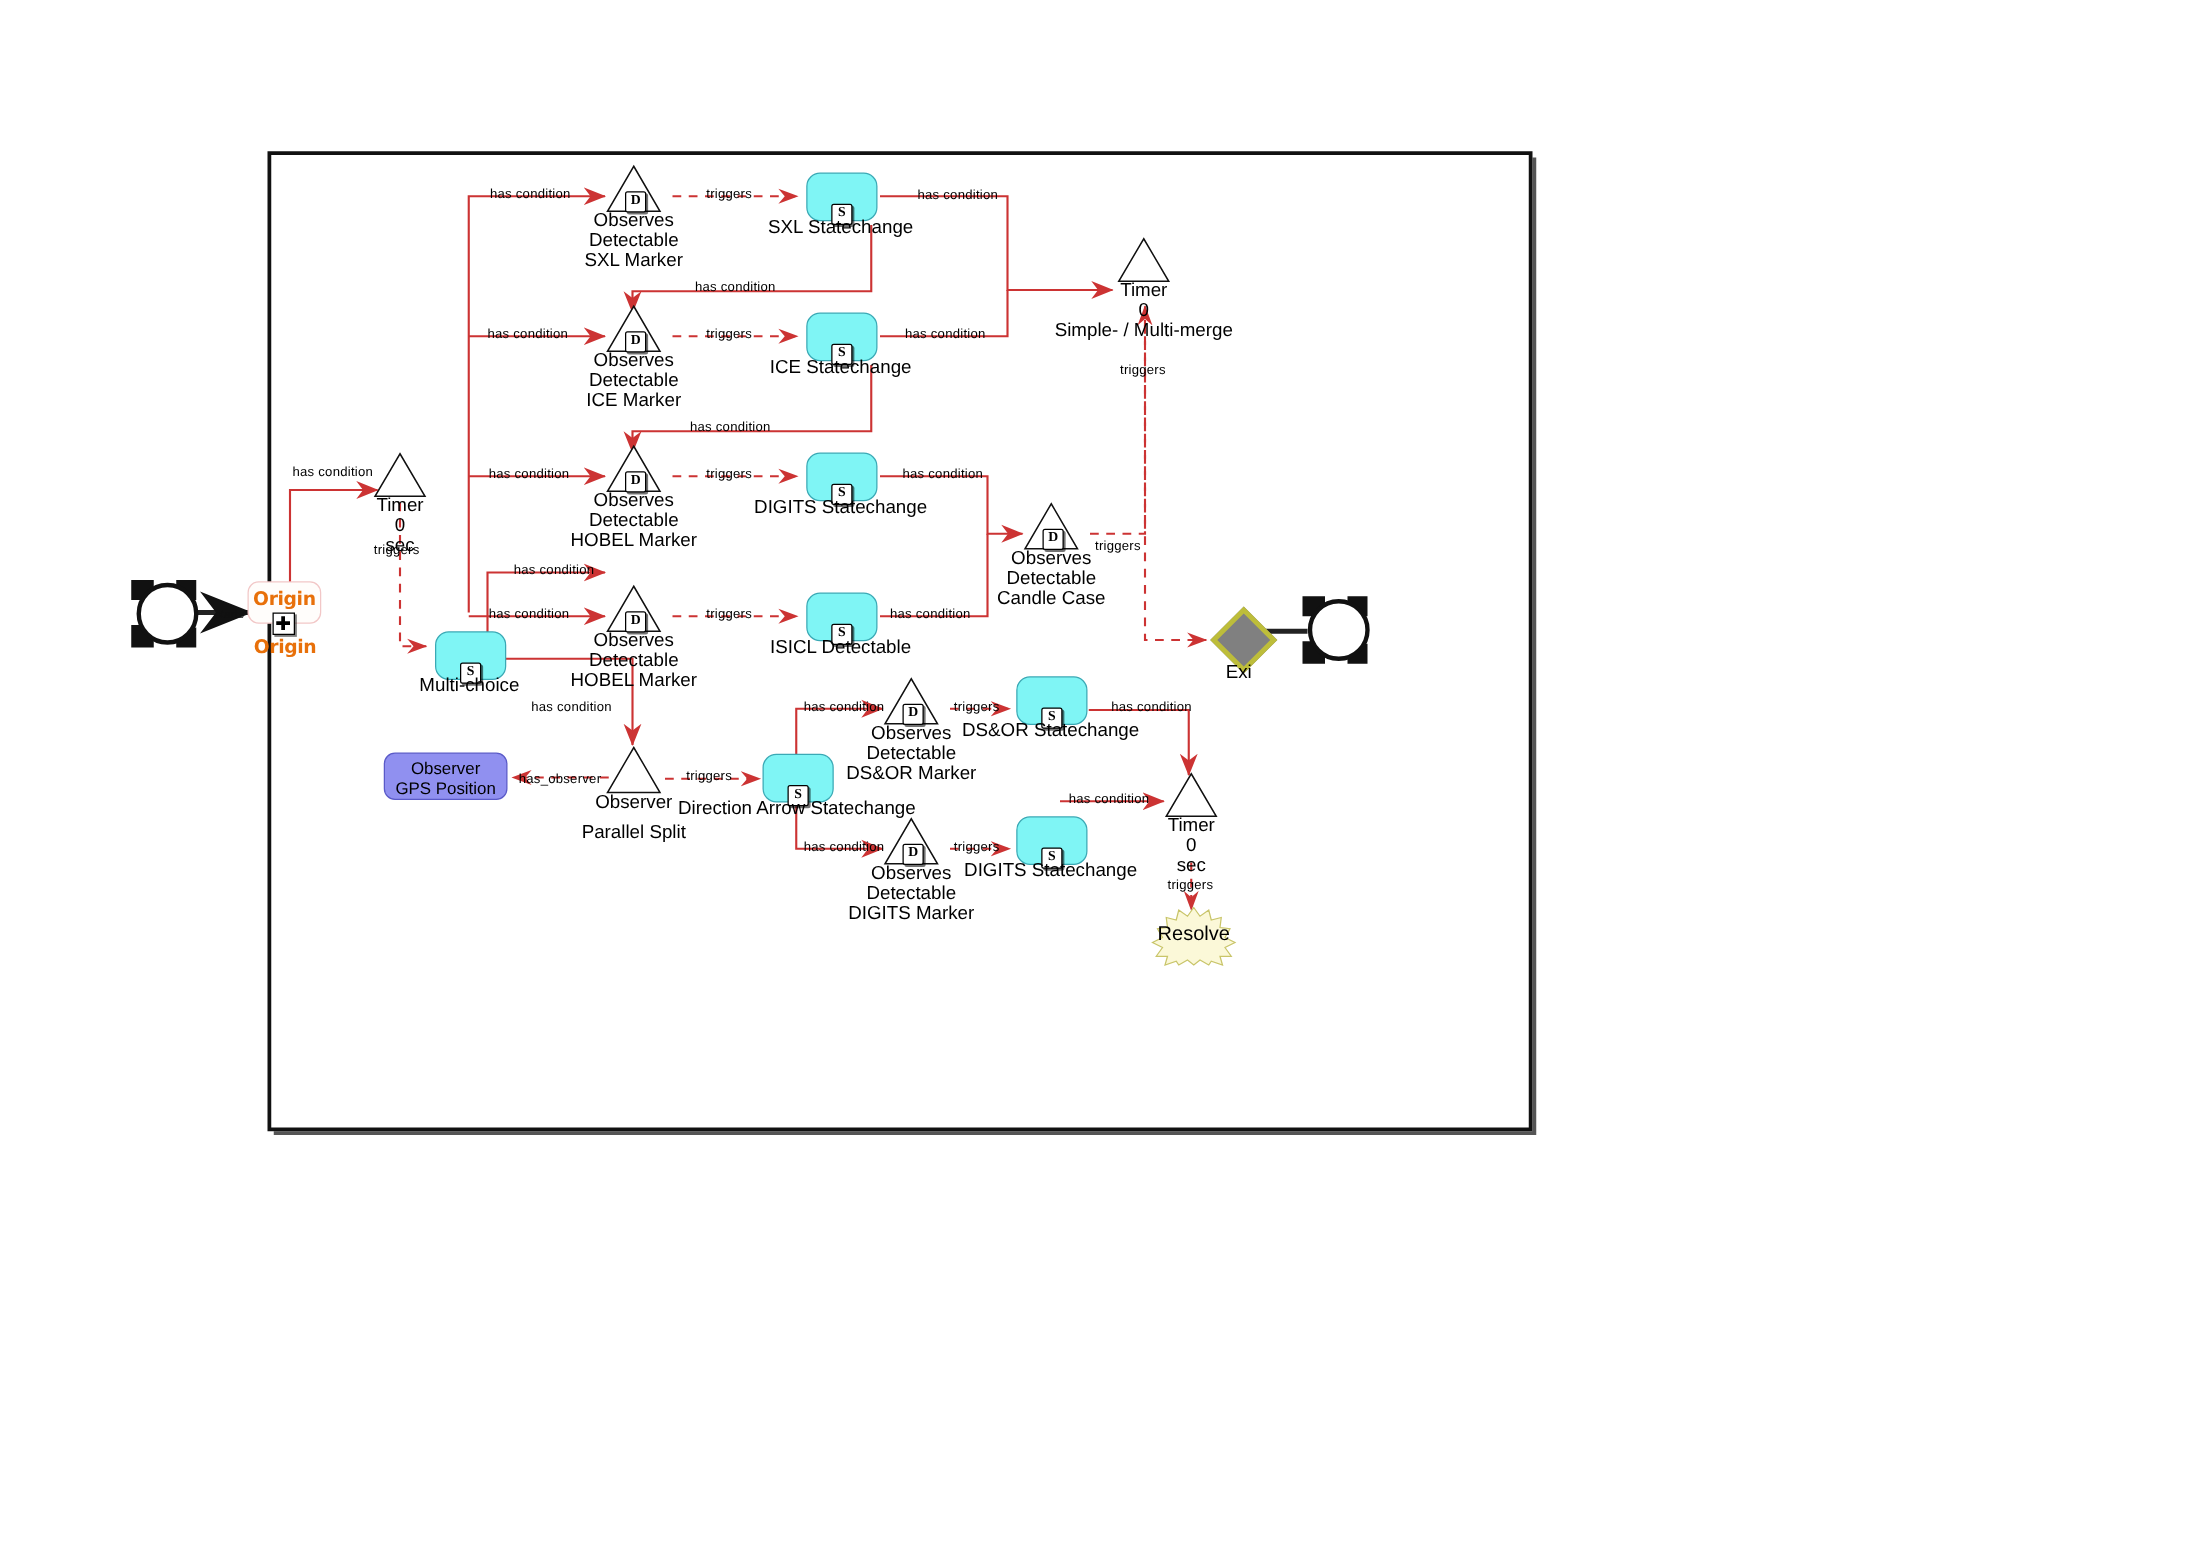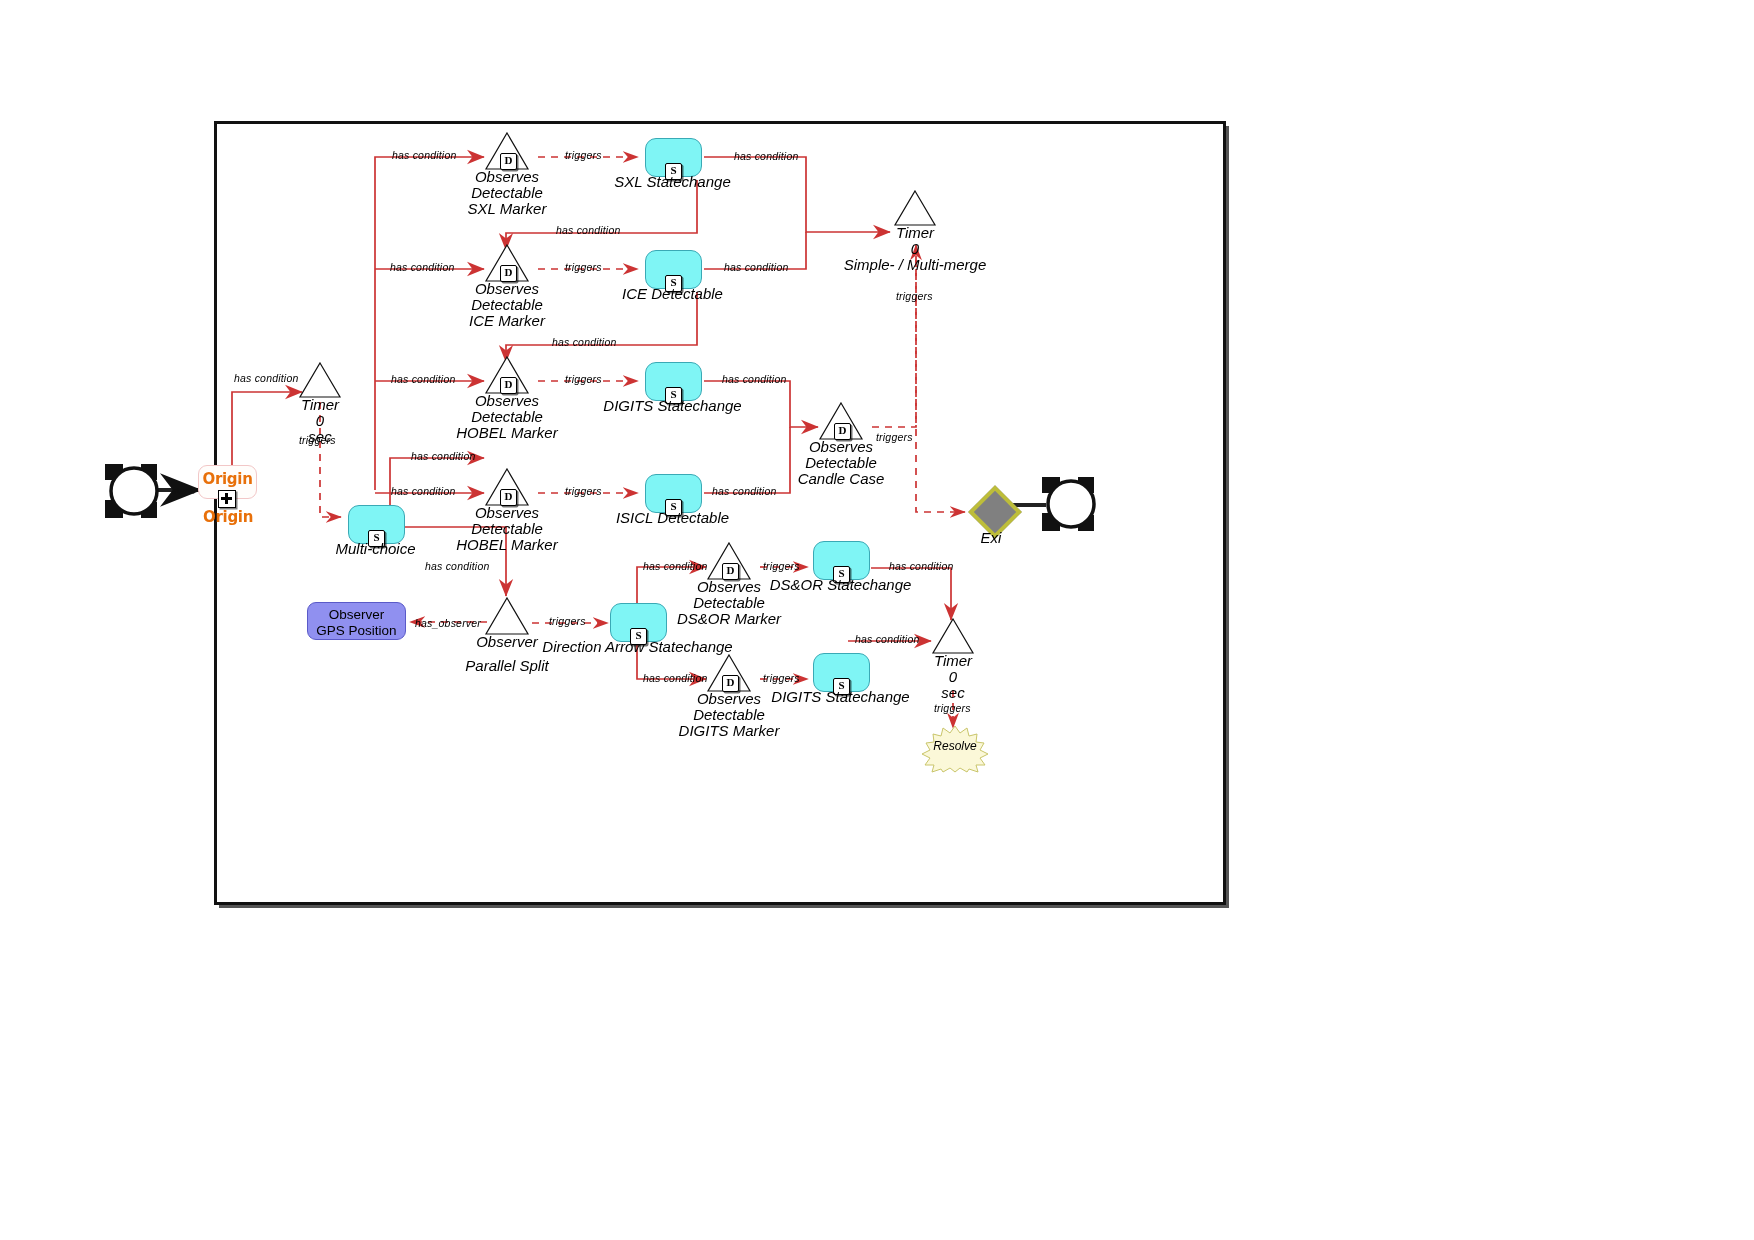--- a/index.html
+++ b/index.html
@@ -28,21 +28,20 @@
     pointer-events: auto;
   }
   
   .lbl {
     position: absolute;
     font-family: "Liberation Sans", sans-serif;
     color: #000;
     white-space: pre;
     line-height: 1.05;
     text-align: center;
-    font-style: italic;
   }
   .lbl-node {
     font-size: 15px;
     text-align: center;
   }
   .lbl-edge {
     font-size: 10.5px;
     letter-spacing: 0.2px;
     white-space: nowrap;
   }
@@ -402,21 +401,21 @@
 
   <div class="node" style="left:645px; top:138px;">
     <div class="state"></div>
     <div class="badge" style="left:20px; top:25px;">S</div>
     <div class="lbl lbl-node" style="left:-43px; top:36px; width:141px;">SXL Statechange</div>
   </div>
 
   <div class="node" style="left:645px; top:250px;">
     <div class="state"></div>
     <div class="badge" style="left:20px; top:25px;">S</div>
-    <div class="lbl lbl-node" style="left:-43px; top:36px; width:141px;">ICE Detectable</div>
+    <div class="lbl lbl-node" style="left:-43px; top:36px; width:141px;">ICE Statechange</div>
   </div>
 
   <div class="node" style="left:645px; top:362px;">
     <div class="state"></div>
     <div class="badge" style="left:20px; top:25px;">S</div>
     <div class="lbl lbl-node" style="left:-51px; top:36px; width:157px;">DIGITS Statechange</div>
   </div>
 
   <div class="node" style="left:645px; top:474px;">
     <div class="state"></div>
@@ -452,16 +451,16 @@
     <div class="obj" style="left:0; top:0; width:99px; height:38px;">
       <span>Observer</span><br>
       <span>GPS Position</span>
     </div>
   </div>
 
   <div class="node burst" style="left:920px; top:725px;">
     <svg width="70" height="48" viewBox="0 0 70 48">
       <polygon points="35,1 40,8 47,3 49,11 57,9 56,17 64,18 60,25 68,29 60,33 65,40 56,40 58,47 49,44 47,47 40,43 35,47 30,43 23,47 21,44 12,47 14,40 5,40 10,33 2,29 10,25 6,18 14,17 13,9 21,11 23,3 30,8" fill="#FBF8D8" stroke="#C9C56A" stroke-width="1"></polygon>
     </svg>
-    <div class="lbl" style="left:0; top:15px; width:70px; font-size:12px;text-align:center;">Resolve</div>
+    <div class="lbl" style="left:0; top:15px; width:70px; font-size:16px;text-align:center;">Resolve</div>
   </div>
 
 </div>
 
 </body></html>

